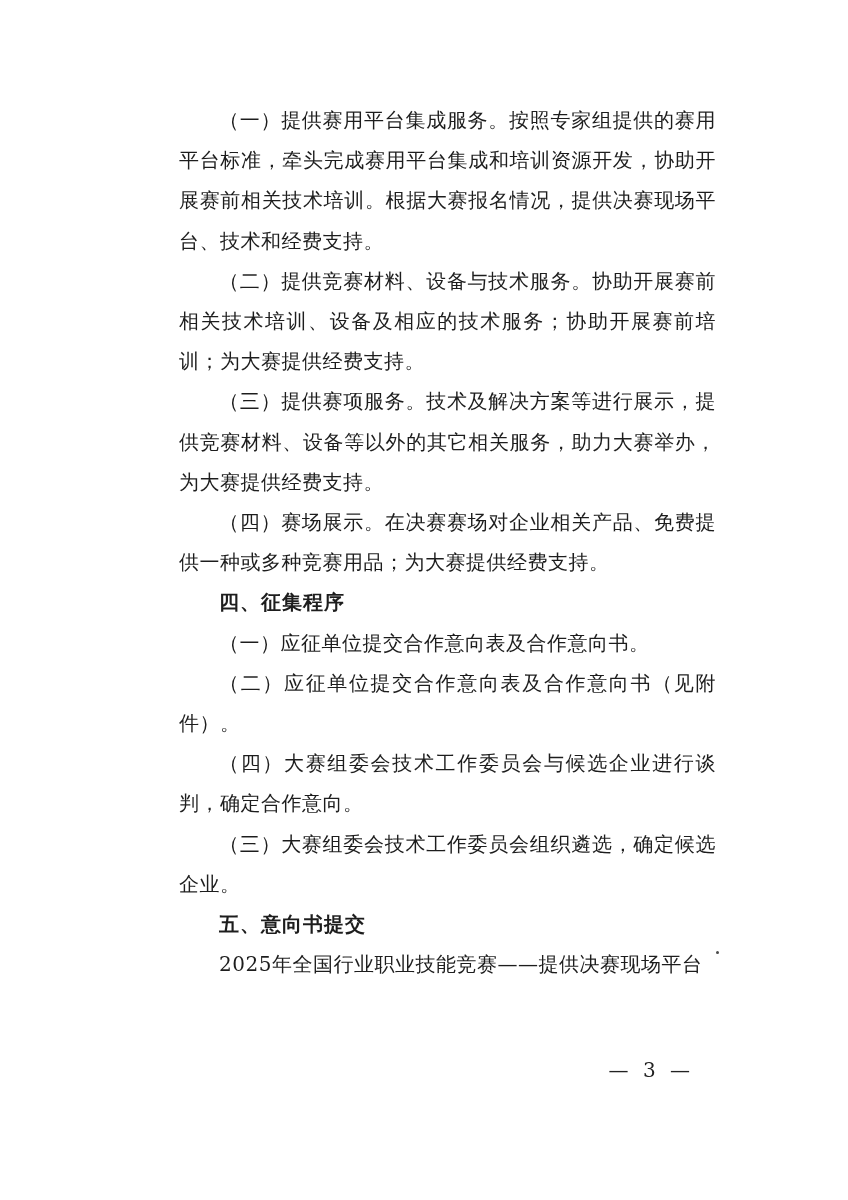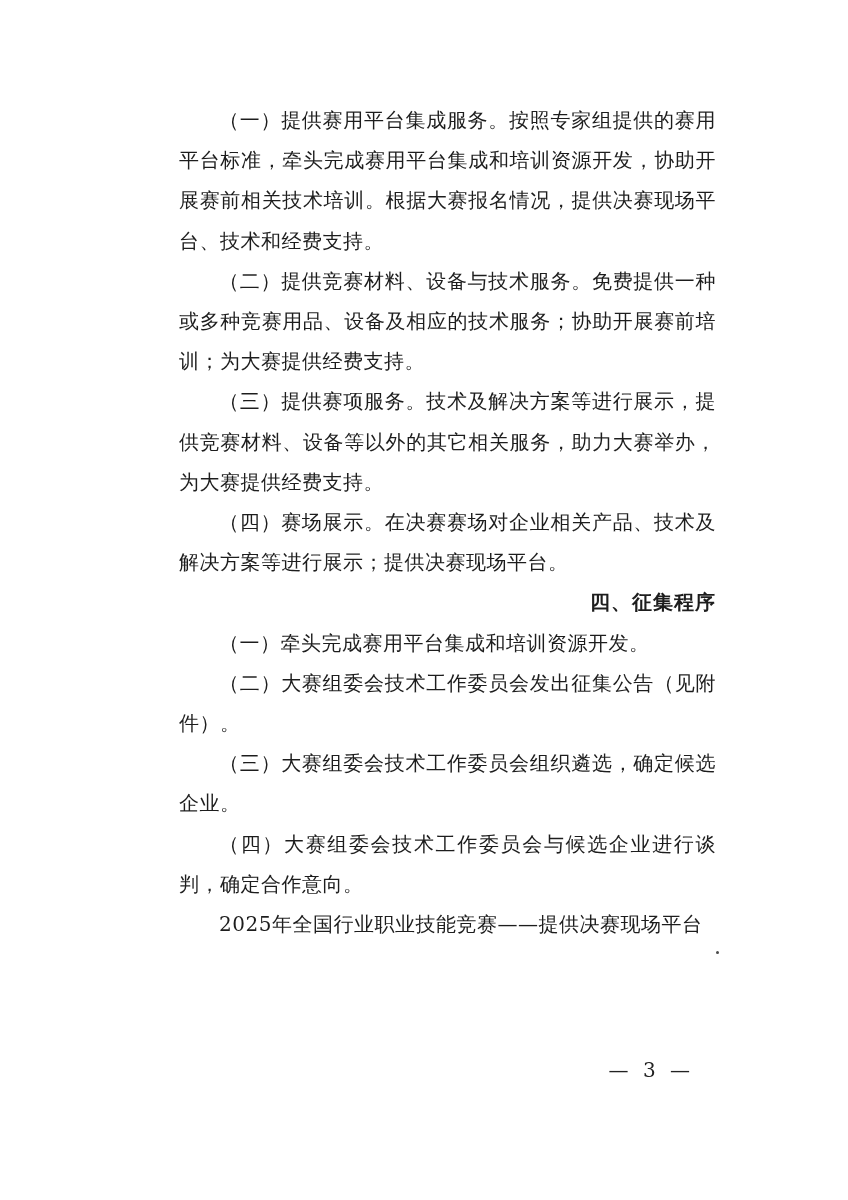--- a/index.html
+++ b/index.html
@@ -29,21 +29,21 @@
     margin-left: 24px;
   }
   .content p {
     margin: 0;
     text-indent: 2em;
   }
   .content p.heading {
     font-family: "DejaVu Sans", sans-serif;
     font-weight: bold;
     letter-spacing: 1px;
-    text-align: right;
+    text-align: left;
   }
   .footer-pagenum {
     position: absolute;
     top: 1058px;
     right: 154px;
     font-size: 20px;
     letter-spacing: 4px;
     color: #222222;
     white-space: nowrap;
   }
@@ -56,27 +56,28 @@
     background: #4a4a4a;
     border-radius: 50%;
   }
 </style>
 </head>
 <body>
 
 <div class="page">
   <div class="content">
     <p>（一）提供赛用平台集成服务。按照专家组提供的赛用平台标准，牵头完成赛用平台集成和培训资源开发，协助开展赛前相关技术培训。根据大赛报名情况，提供决赛现场平台、技术和经费支持。</p>
-    <p>（二）提供竞赛材料、设备与技术服务。免费提供一种或多种竞赛用品、设备及相应的技术服务；协助开展赛前培训；为大赛提供经费支持。</p>
+    <p>（二）提供竞赛材料、设备与技术服务。协助开展赛前相关技术培训、设备及相应的技术服务；协助开展赛前培训；为大赛提供经费支持。</p>
     <p>（三）提供赛项服务。技术及解决方案等进行展示，提供竞赛材料、设备等以外的其它相关服务，助力大赛举办，为大赛提供经费支持。</p>
-    <p>（四）赛场展示。在决赛赛场对企业相关产品、技术及解决方案等进行展示；提供决赛现场平台。</p>
+    <p>（四）赛场展示。在决赛赛场对企业相关产品、免费提供一种或多种竞赛用品；为大赛提供经费支持。</p>
     <p class="heading">四、征集程序</p>
-    <p>（一）牵头完成赛用平台集成和培训资源开发。</p>
-    <p>（二）大赛组委会技术工作委员会发出征集公告（见附件）。</p>
+    <p>（一）应征单位提交合作意向表及合作意向书。</p>
+    <p>（二）应征单位提交合作意向表及合作意向书（见附件）。</p>
+    <p>（四）大赛组委会技术工作委员会与候选企业进行谈判，确定合作意向。</p>
     <p>（三）大赛组委会技术工作委员会组织遴选，确定候选企业。</p>
-    <p>（四）大赛组委会技术工作委员会与候选企业进行谈判，确定合作意向。</p>
+    <p class="heading">五、意向书提交</p>
     <p>2025年全国行业职业技能竞赛——提供决赛现场平台</p>
   </div>
 
   <div class="scan-speck"></div>
 
   <div class="footer-pagenum">— 3 —</div>
 </div>
 
 </body></html>

